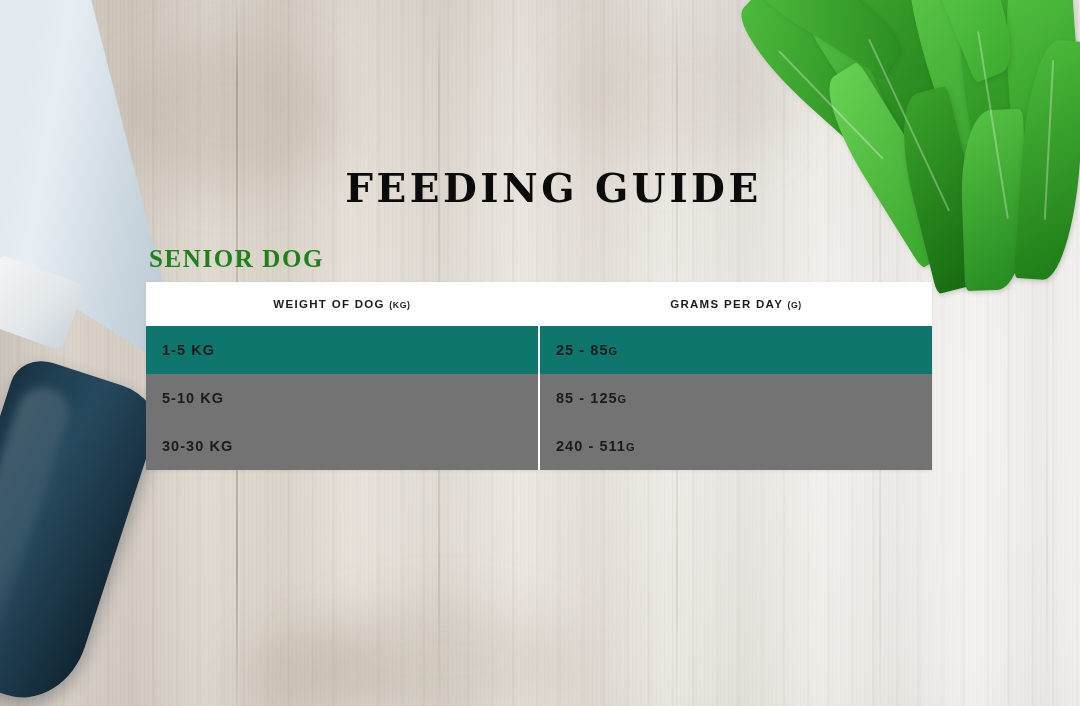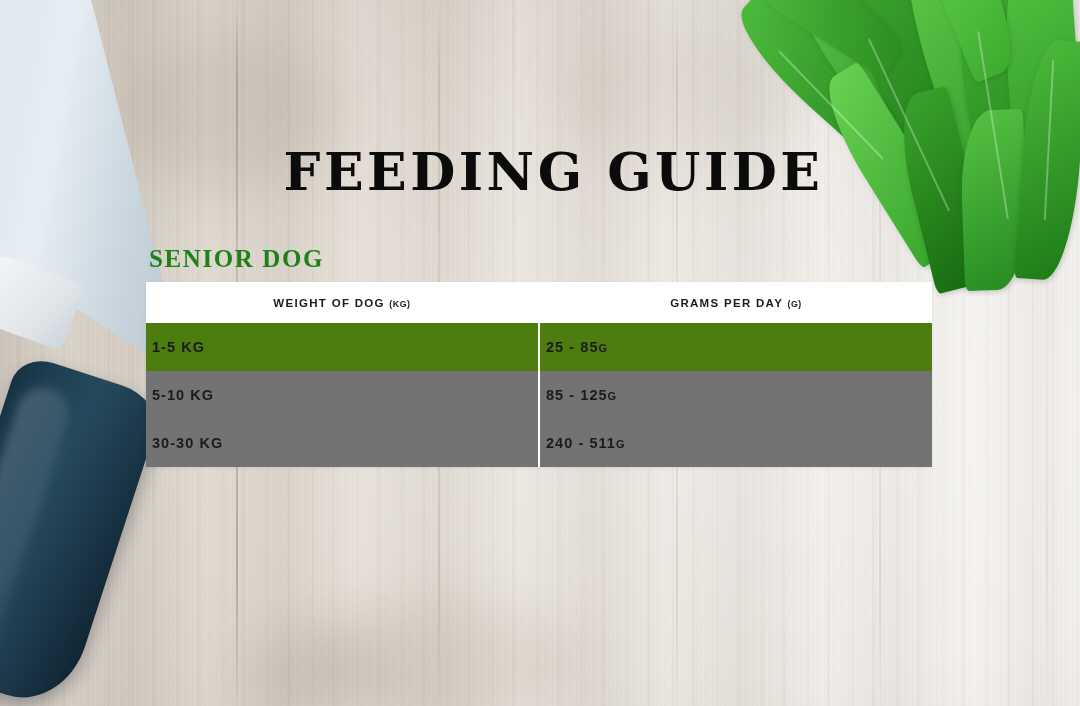--- a/index.html
+++ b/index.html
@@ -182,25 +182,25 @@
     position: absolute;
     background: rgba(255,255,255,0.30);
     border-radius: 2px;
   }
 
   
   .main-title {
     position: absolute;
     left: 0;
     right: 0;
-    top: 146px;
+    top: 169px;
     text-align: center;
     font-family: "DejaVu Serif", "Liberation Serif", serif;
     font-weight: 700;
-    font-size: 52px;
+    font-size: 39px;
     letter-spacing: 3.5px;
     color: #0b0b0b;
     line-height: 1;
     white-space: nowrap;
     margin-left: 27px;
   }
 
   .subtitle {
     position: absolute;
     left: 149px;
@@ -222,35 +222,35 @@
     border-collapse: collapse;
     table-layout: fixed;
     box-shadow: 0 1px 3px rgba(80,70,60,0.10);
   }
   .feeding-table col { width: 50%; }
 
   .feeding-table th,
   .feeding-table td {
     vertical-align: middle;
     border-right: 2px solid #ffffff;
-    padding: 6px;
+    padding: 16px;
   }
   .feeding-table th:last-child,
   .feeding-table td:last-child { border-right: none; }
 
   .feeding-table thead tr { background: #ffffff; height: 41px; }
   .feeding-table thead th {
     font-size: 11.5px;
     font-weight: 700;
     letter-spacing: 1.3px;
     color: #1b1b1b;
   }
 
   .feeding-table tbody tr { height: 48px; }
-  .feeding-table tbody tr.row-shade { background: #4d7c0f; }
+  .feeding-table tbody tr.row-shade { background: #0f766e; }
   .feeding-table tbody tr.row-plain { background: #737373; }
   .feeding-table tbody td {
     font-size: 14.5px;
     font-weight: 700;
     letter-spacing: 1.05px;
     color: #1b1b1b;
   }
 
   .unit-small { font-size: 0.76em; letter-spacing: 0.6px; }
 </style>

